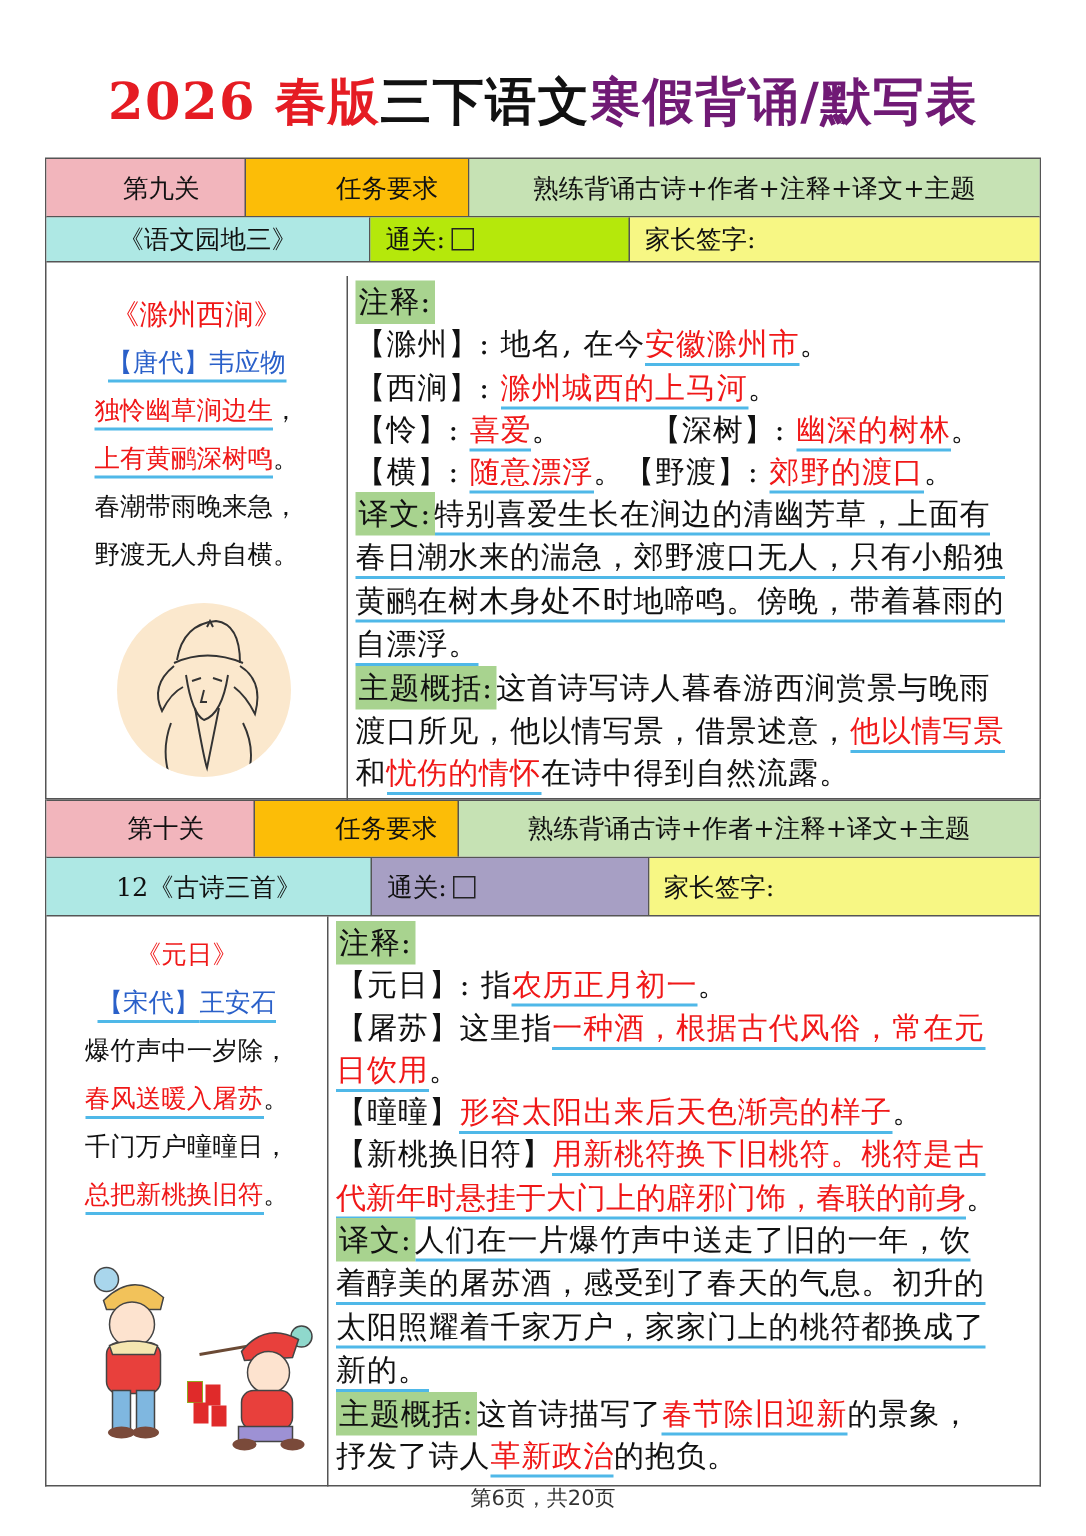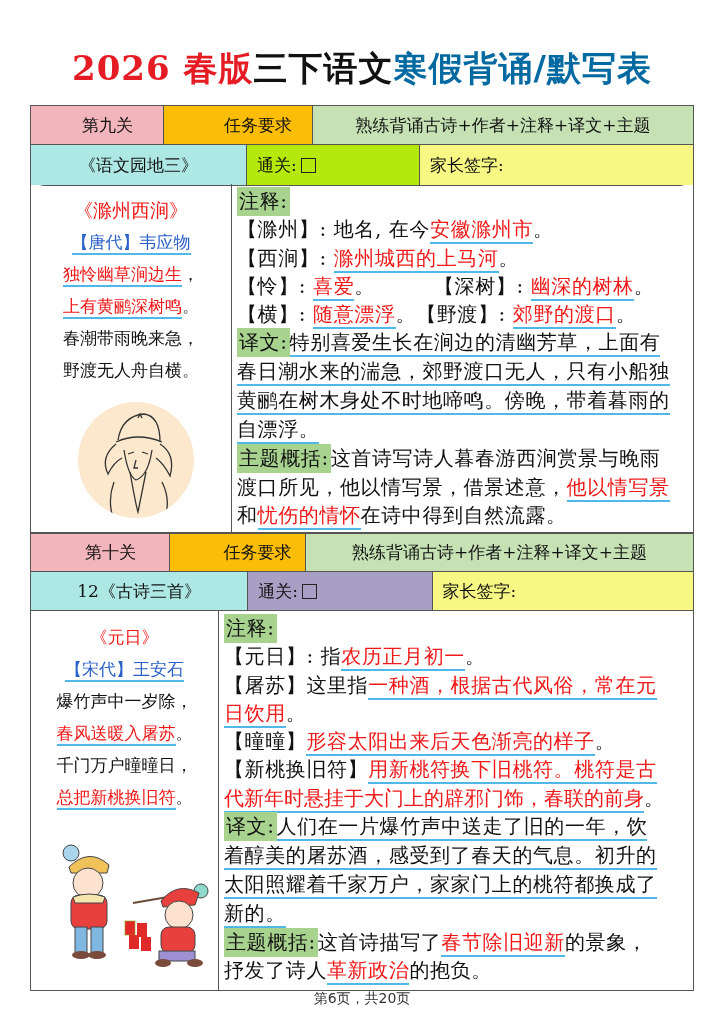--- a/index.html
+++ b/index.html
@@ -6,21 +6,21 @@
   html, body { width: 724px; height: 1024px; background: #ffffff; overflow: hidden; }
   body { font-family: "DejaVu Serif", "Liberation Serif", serif; color: #111; position: relative; }
 
   .title {
     position: absolute; left: 0; top: 44px; width: 724px; text-align: center;
     font-size: 34px; font-weight: bold; letter-spacing: 1px; line-height: 48px;
     font-family: "DejaVu Serif", serif;
   }
   .t-red { color: #e51c23; }
   .t-black { color: #111111; }
-  .t-blue { color: #0369a1; }
+  .t-blue { color: #701a75; }
 
   .sheet { position: absolute; left: 30px; width: 664px; border: 1px solid #555; }
 
   .row { position: absolute; left: 0; display: flex; border-bottom: 1px solid #555; }
   .cell {
     height: 100%; display: flex; align-items: center; font-size: 17px;
     border-right: 1px solid #555; white-space: nowrap;
   }
   .cell.center { justify-content: center; }
   .cell.left { padding-left: 10px; }
@@ -69,21 +69,21 @@
 <div class="title">
   <span class="t-red">2026 春版</span><span class="t-black">三下语文</span><span class="t-blue">寒假背诵/默写表</span>
 </div>
 
 <div class="sheet" style="top:105px; height:428px;">
   <div class="row" style="top:0; height:39px; width:662px;">
     <div class="cell center c-pink" style="width:133px;">第九关</div>
     <div class="cell center c-orange" style="width:149px;">任务要求</div>
     <div class="cell center c-green" style="width:380px;">熟练背诵古诗+作者+注释+译文+主题</div>
   </div>
-  <div class="row" style="top:39px; height:41px; width:662px;border-radius:14px;">
+  <div class="row" style="top:39px; height:30px; width:662px;">
     <div class="cell center c-cyan" style="width:216px;">《语文园地三》</div>
     <div class="cell left c-lime" style="width:173px;">
       <span>通关:</span>
       <span class="checkbox-box"></span>
     </div>
     <div class="cell left c-yellow" style="width:273px;">
       <span>家长签字:</span>
     </div>
   </div>
 

